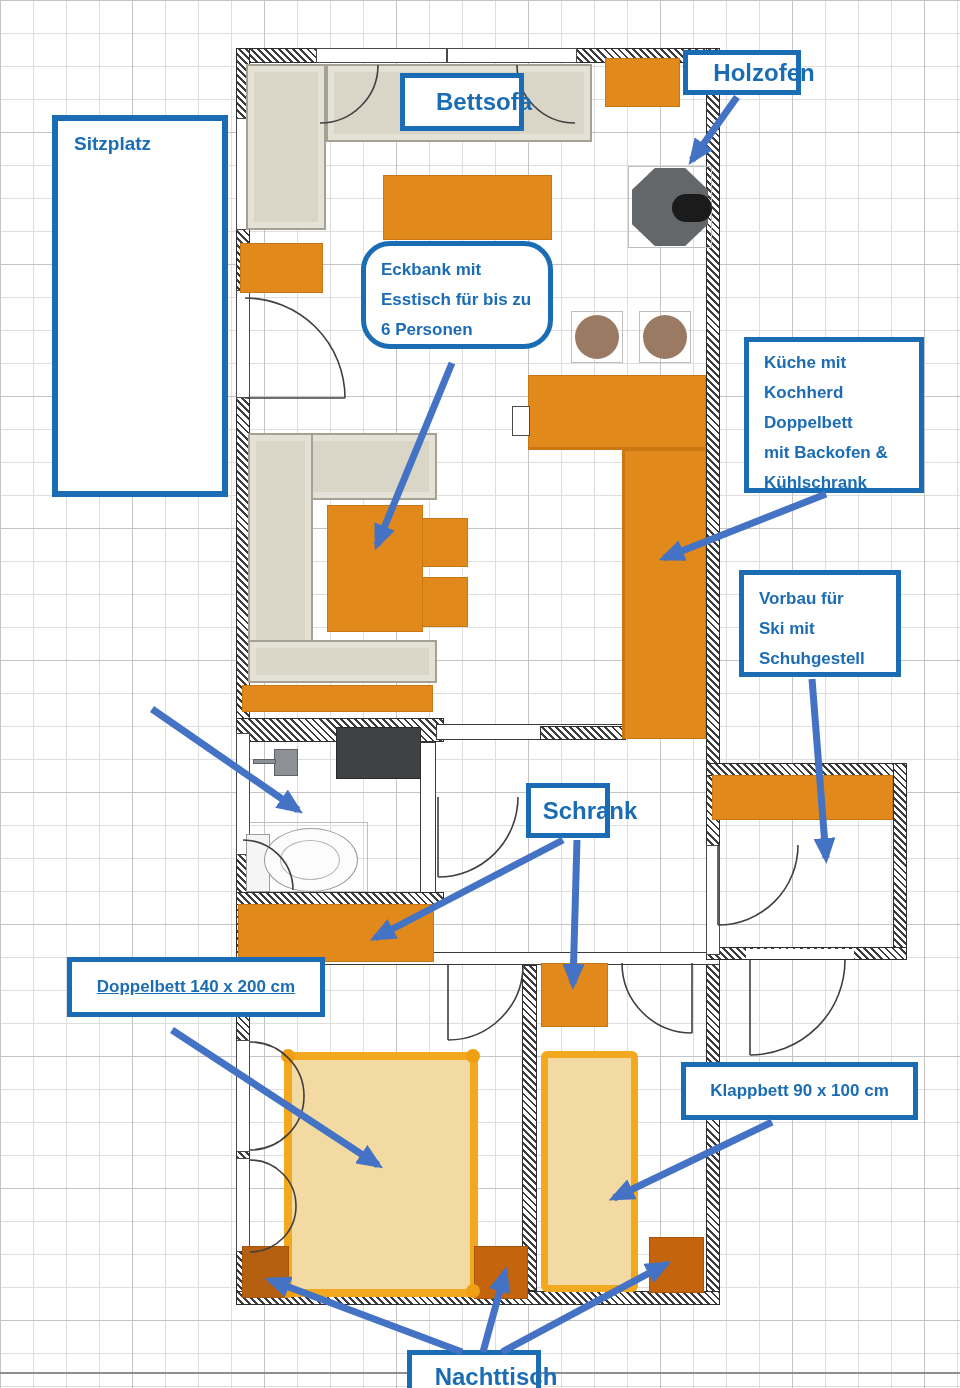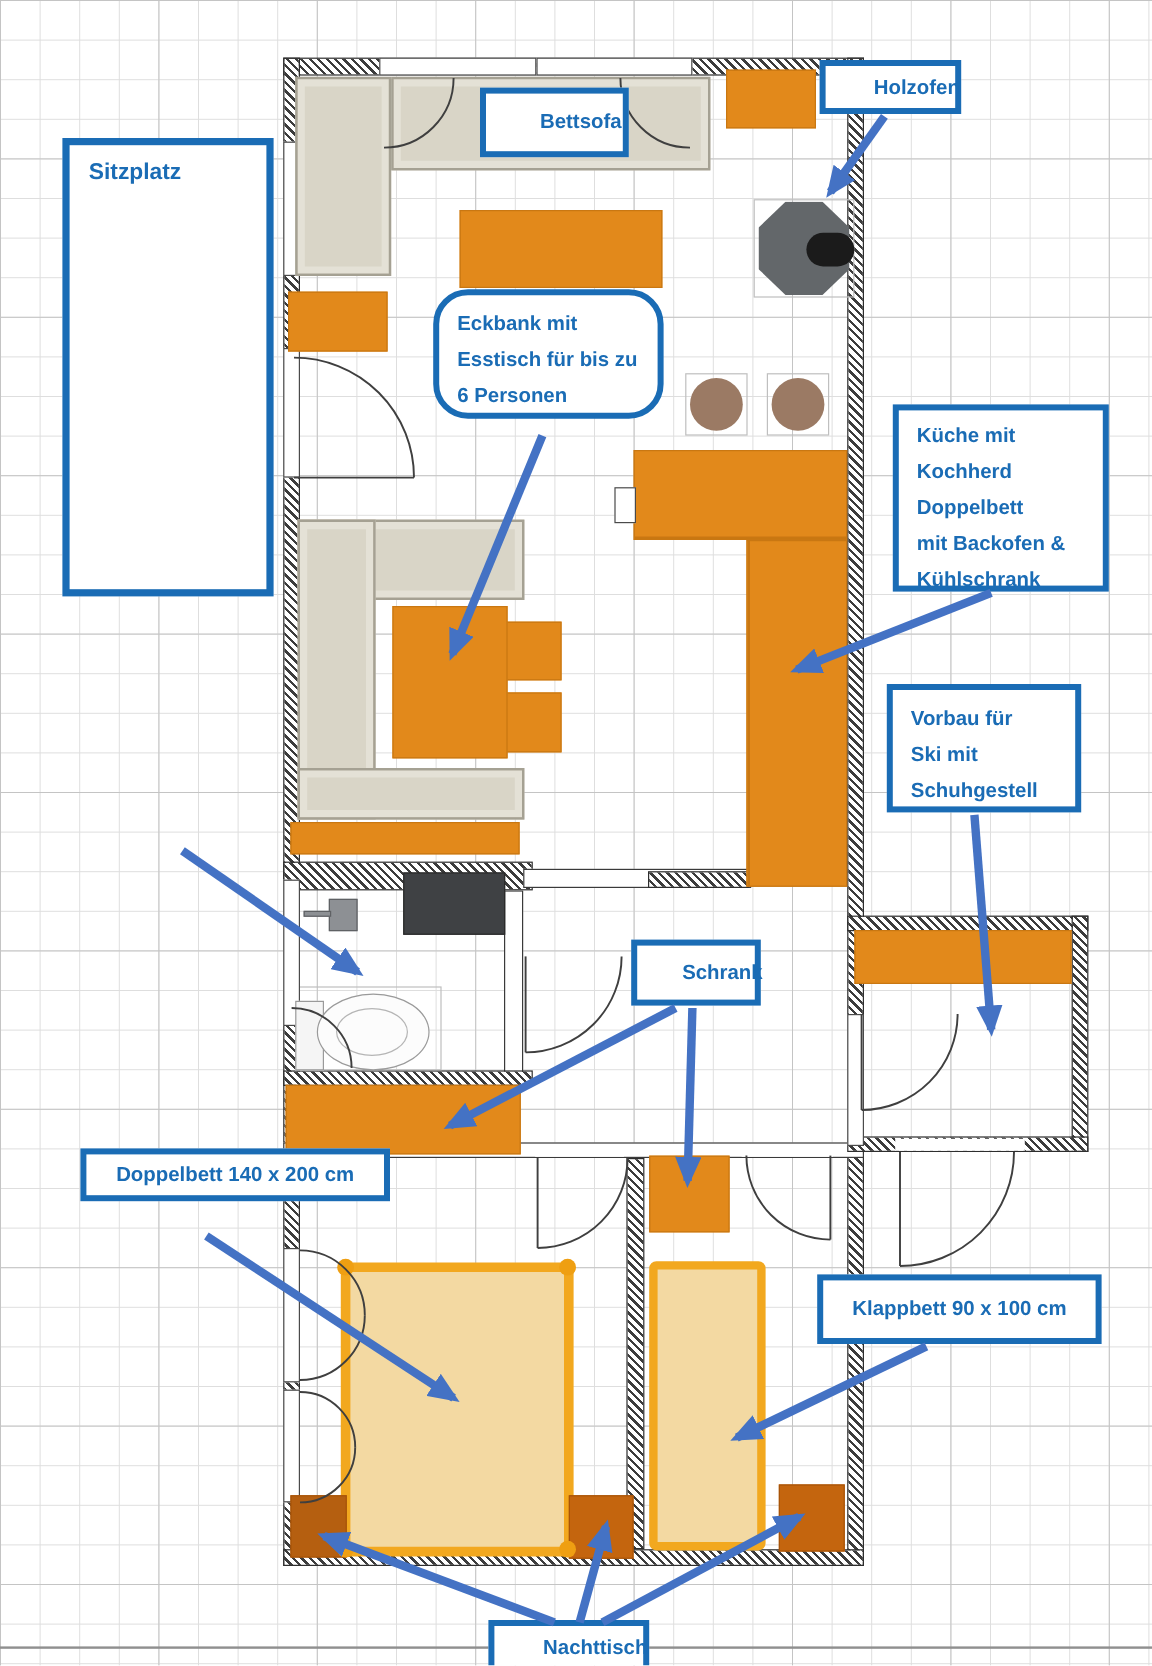--- a/index.html
+++ b/index.html
@@ -34,21 +34,21 @@
     clip-path:polygon(30% 0,70% 0,100% 28%,100% 72%,70% 100%,30% 100%,0 72%,0 28%);}
   .stovepipe{position:absolute;background:#1b1b1b;border-radius:14px;z-index:5;}
   .shower{position:absolute;background:#3f4144;border:1px solid #2a2a2a;z-index:3;}
   .toiletbowl{position:absolute;background:#fcfcfc;border:1.5px solid #9a9a9a;border-radius:50%;z-index:4;}
   .toilettank{position:absolute;background:#f5f5f5;border:1.5px solid #9a9a9a;z-index:4;}
   .sink{position:absolute;background:#8d9094;border:1px solid #5f6164;z-index:4;}
   
   .label{position:absolute;box-sizing:border-box;background:#fff;border:5px solid #1a6cb5;
     color:#1a6cb5;font-weight:bold;z-index:7;}
   .center{display:flex;align-items:center;justify-content:center;text-align:center;}
-  .fs18{font-size:17px;padding-left:44px;}
+  .fs18{font-size:24px;padding-left:44px;}
   .fs17{font-size:17px;}
   .lines{padding:9px 6px 0 15px;line-height:30px;font-size:17px;}
   svg.overlay{position:absolute;left:0;top:0;z-index:4;}
   svg.arrows{position:absolute;left:0;top:0;z-index:8;}
 </style>
 </head>
 <body>
 
 <div class="canvas">
 
@@ -178,25 +178,25 @@
     <div>Kühlschrank</div>
   </div>
 
   <div class="label lines" style="left:739px;top:570px;width:162px;height:107px;">
     <div>Vorbau für</div>
     <div>Ski mit</div>
     <div>Schuhgestell</div>
   </div>
 
 
-  <div class="label center fs18" style="left:526px;top:783px;width:108px;height:55px;text-align:right;">
+  <div class="label center fs18" style="left:526px;top:783px;width:84px;height:55px;text-align:right;">
     <span>Schrank</span>
   </div>
 
-  <div class="label center fs17" style="left:67px;top:957px;width:258px;height:44px;">
+  <div class="label center fs17" style="left:67px;top:957px;width:258px;height:60px;text-decoration:underline;">
     <span>Doppelbett 140 x 200 cm</span>
   </div>
 
   <div class="label center fs17" style="left:681px;top:1062px;width:237px;height:58px;">
     <span>Klappbett 90 x 100 cm</span>
   </div>
 
   <div class="label center fs18" style="left:407px;top:1350px;width:134px;height:58px;align-items:flex-start;padding-top:8px;">
     <span>Nachttisch</span>
   </div>

